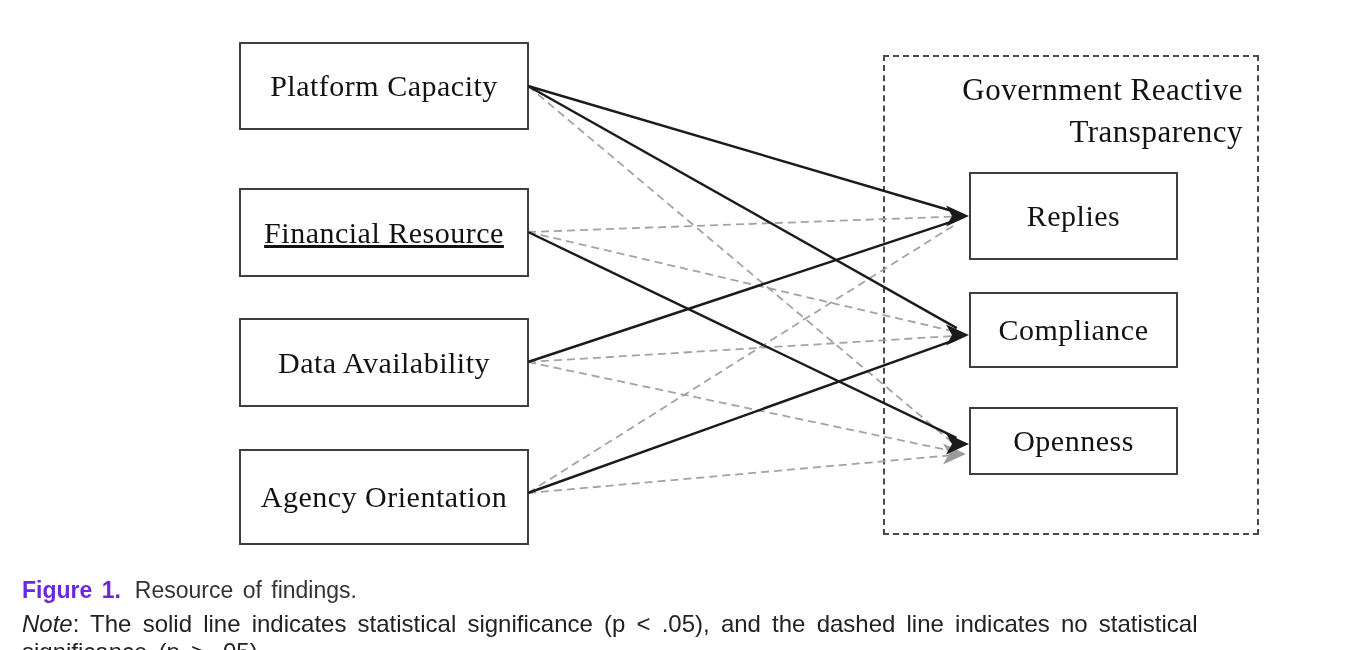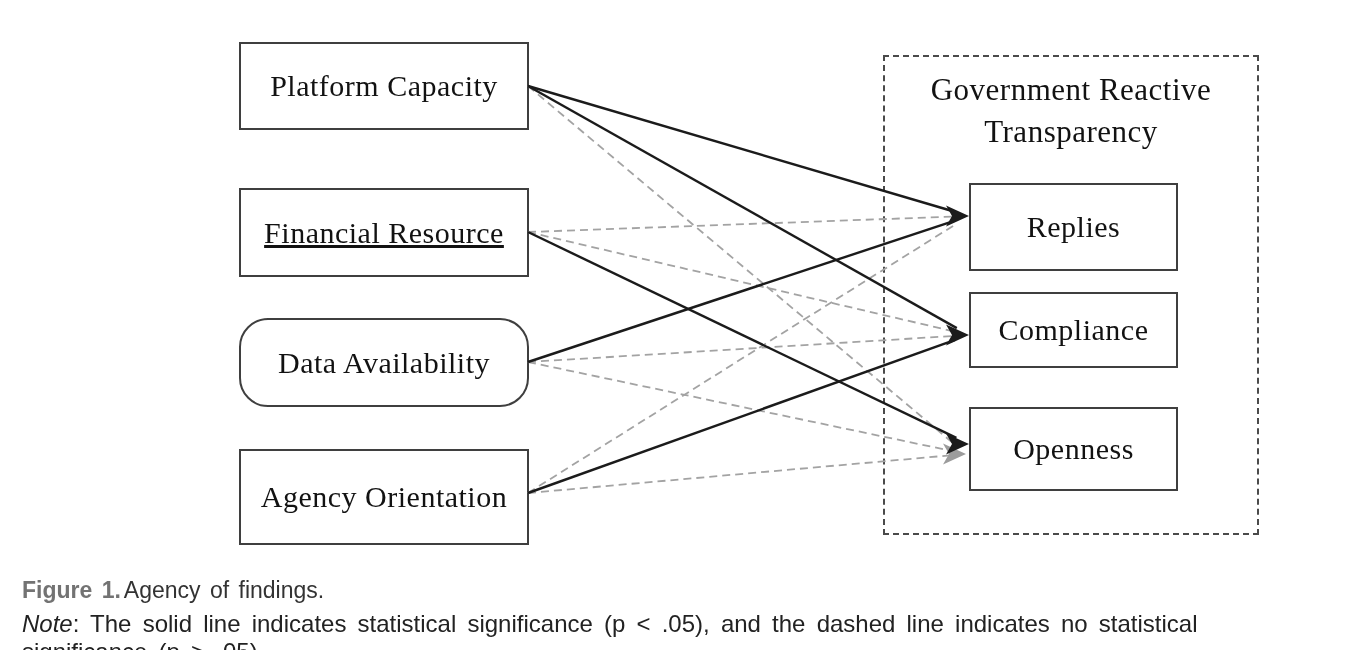--- a/index.html
+++ b/index.html
@@ -18,63 +18,63 @@
     display: flex;
     align-items: center;
     justify-content: center;
     font-size: 30px;
     color: #121212;
     box-sizing: border-box;
     letter-spacing: 0.5px;
   }
   .node-pc { left: 239px; top: 42px;  width: 290px; height: 88px; }
   .node-fr { left: 239px; top: 188px; width: 290px; height: 89px; text-decoration: underline; }
-  .node-da { left: 239px; top: 318px; width: 290px; height: 89px; border-radius: 29px; }
+  .node-da { left: 239px; top: 318px; width: 290px; height: 89px; }
   .node-ao { left: 239px; top: 449px; width: 290px; height: 96px; }
   .group {
     position: absolute;
     left: 883px; top: 55px;
     width: 376px; height: 480px;
     border: 2px dashed #4a4a4a;
     box-sizing: border-box;
   }
   .group-title {
     padding: 12px 14px 0 14px;
-    text-align: center;
+    text-align: right;
     font-size: 31px;
     line-height: 1.34;
     color: #121212;
     letter-spacing: 0.5px;
   }
-  .node-replies    { left: 969px; top: 172px; width: 209px; height: 88px; margin-top: 11px; }
+  .node-replies    { left: 969px; top: 172px; width: 209px; height: 88px; }
   .node-compliance { left: 969px; top: 292px; width: 209px; height: 76px; }
-  .node-openness   { left: 969px; top: 407px; width: 209px; height: 84px; }
+  .node-openness   { left: 969px; top: 407px; width: 209px; height: 68px; }
   #edge-layer {
     position: absolute;
     left: 0; top: 0;
     width: 1346px; height: 650px;
     pointer-events: none;
   }
   .edge-solid  { stroke: #1b1b1b; stroke-width: 2.4; }
   .edge-dashed { stroke: #a3a3a3; stroke-width: 1.8; stroke-dasharray: 8 5; }
   .caption {
     position: absolute;
     left: 22px; top: 577px;
     width: 1300px;
     font-family: "Liberation Sans", sans-serif;
   }
   .cap-line1 {
     font-size: 23px;
     color: #333333;
     word-spacing: 3px;
   }
   .fig-label {
-    color: #737373;
+    color: #6d28d9;
     font-weight: bold;
-    margin-right: 3px;
+    margin-right: 14px;
   }
   .note-line {
     margin-top: 6px;
     font-size: 24px;
     color: #222222;
     word-spacing: 4.5px;
   }
   .note-label { font-style: italic; }
 </style>
 </head>
@@ -123,20 +123,20 @@
       <line x1="528" y1="493" x2="955.8" y2="339.7" class="edge-solid"></line>
       <line x1="528" y1="232" x2="956.4" y2="437.9" class="edge-solid"></line>
       <polygon points="966,454 943,443.5 949,454 943,464.5" fill="#9c9c9c"></polygon>
       <polygon points="969,216 946,205.5 952,216 946,226.5" fill="#1b1b1b"></polygon>
       <polygon points="969,335 946,324.5 952,335 946,345.5" fill="#1b1b1b"></polygon>
       <polygon points="969,444 946,433.5 952,444 946,454.5" fill="#1b1b1b"></polygon>
     </svg>
 
   <div class="caption">
     <div class="cap-line1">
-      <span class="fig-label">Figure 1.</span><span>Agency of findings.</span>
+      <span class="fig-label">Figure 1.</span><span>Resource of findings.</span>
     </div>
     <div class="note-line">
       <span class="note-label">Note</span><span>: The solid line indicates statistical significance (p &lt; .05), and the dashed line indicates no statistical significance (p &gt; .05).</span>
     </div>
   </div>
 
 </div>
 
 </body></html>

